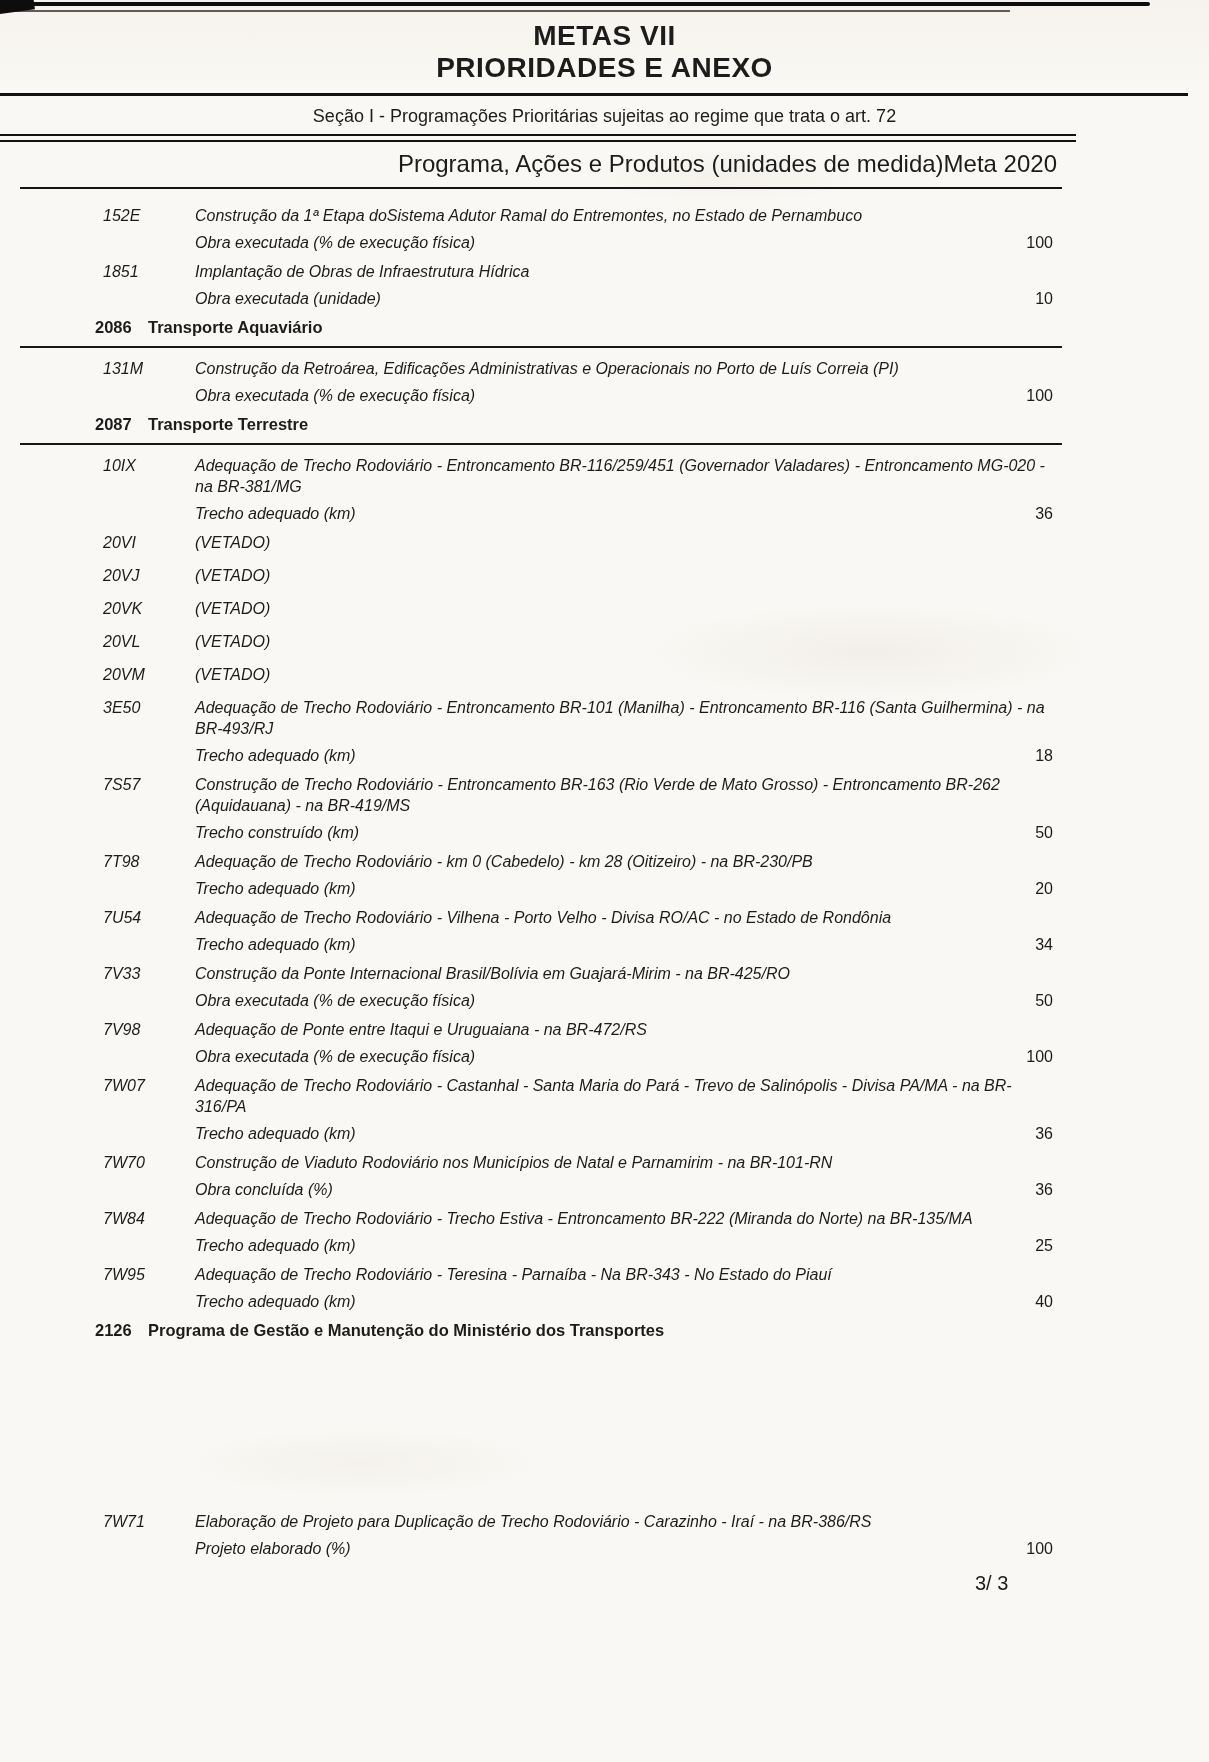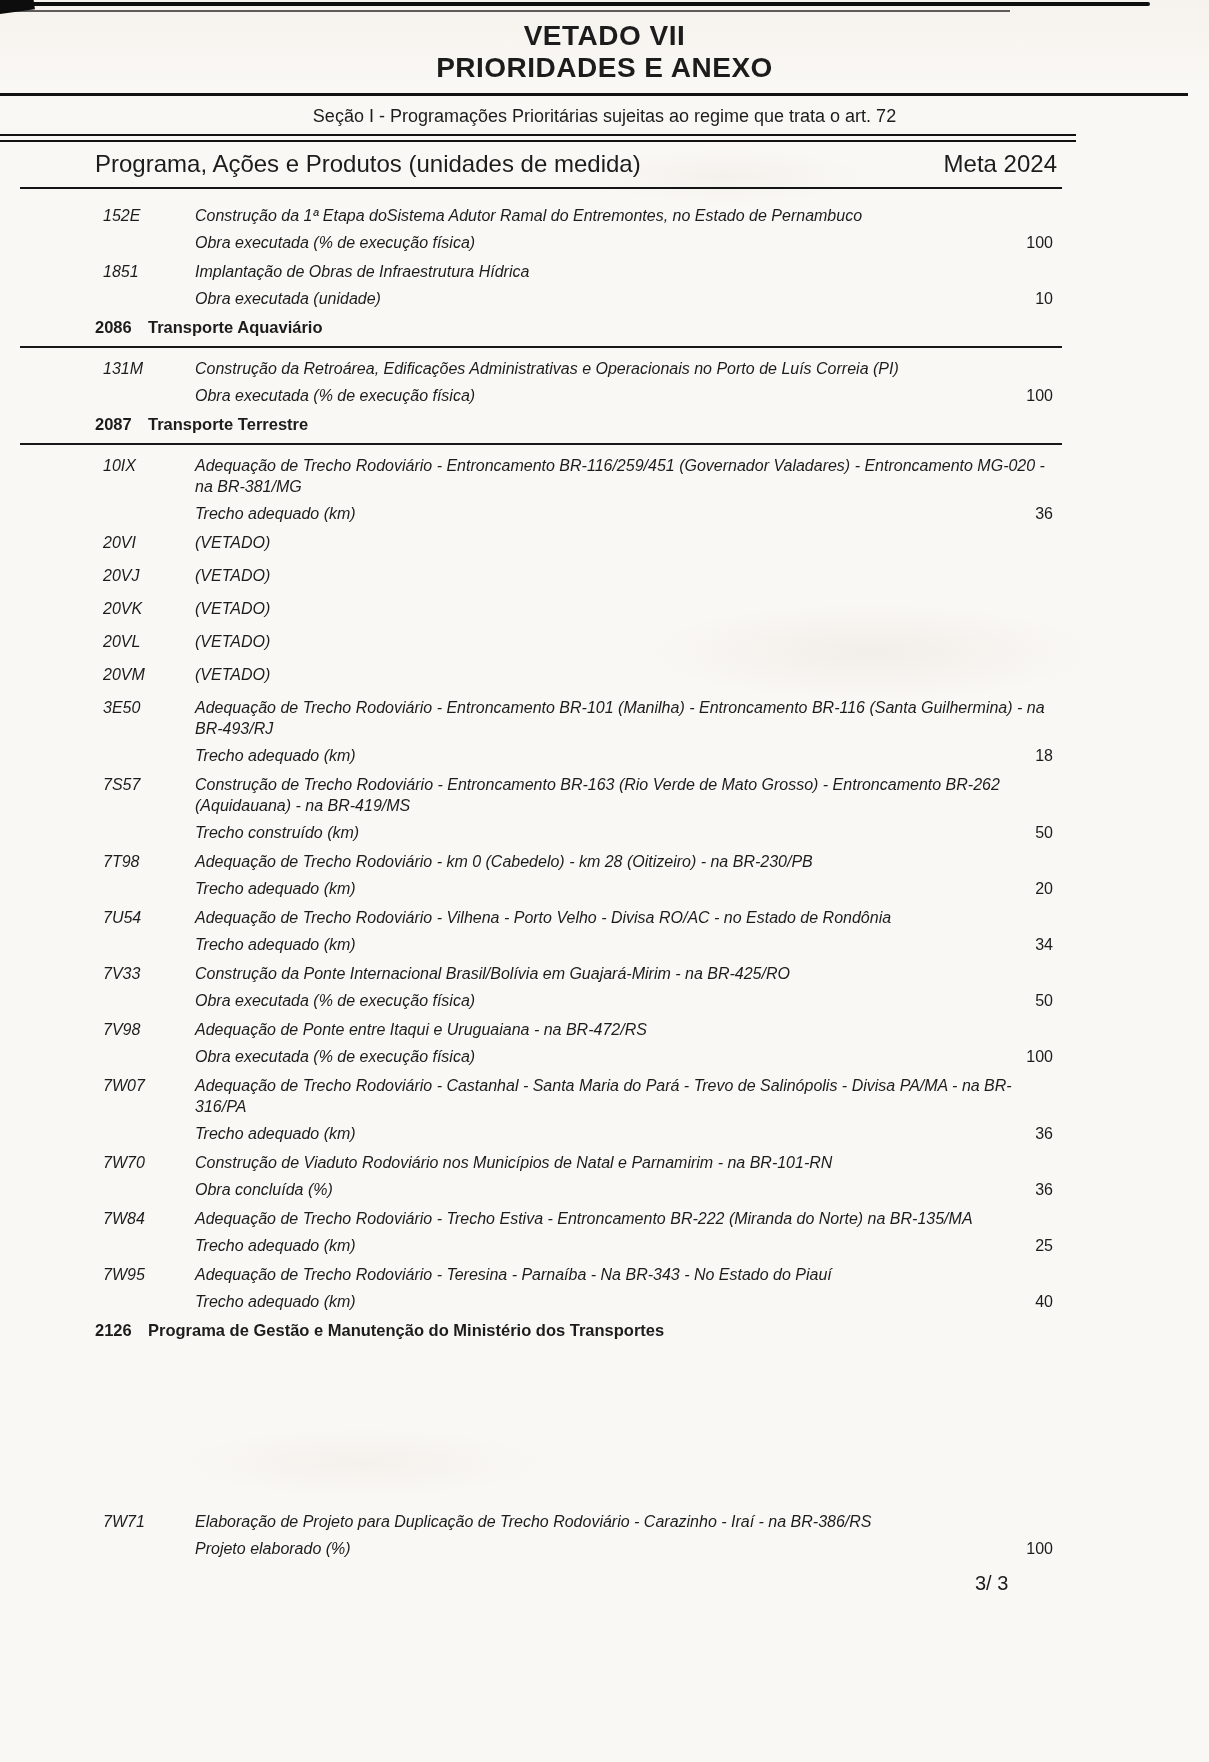--- a/index.html
+++ b/index.html
@@ -26,21 +26,21 @@
   .top-rule-b { position:absolute; top:10px; left:0; width:1010px; height:2px; background:#2a2a2a; opacity:.75; }
   .corner-mark { position:absolute; top:-4px; left:-6px; width:40px; height:16px; background:#0d0d0d; transform:rotate(-8deg); }
 
   .doc-header { position:relative; padding-top:20px; }
   .title-line { text-align:center; font-size:28px; line-height:32px; font-weight:bold; letter-spacing:.5px; }
   .rule-title { margin-top:9px; margin-left:0; width:1188px; height:3px; background:#121212; }
   .secao { text-align:center; font-size:18px; line-height:26px; margin-top:7px; }
   .double-rule { margin-top:5px; width:1076px; }
   .double-rule .bar { height:2px; background:#121212; }
   .double-rule .bar + .bar { margin-top:4px; }
-  .col-header { display:flex; justify-content:space-between; align-items:baseline;
+  .col-header { display:flex; justify-content:flex-end; align-items:baseline;
                 margin-top:8px; padding:0 152px 0 95px; font-size:24px; line-height:28px; }
   .rule-header { margin:9px 0 0 20px; width:1042px; height:2px; background:#151515; }
 
   .rows { margin-top:16px; font-size:16px; line-height:21px; }
   .item-row { margin-bottom:8px; padding-right:156px; }
   .item-row.veto { margin-bottom:12px; }
   .line { display:flex; align-items:flex-start; }
   .code { flex:0 0 92px; margin-left:103px; font-style:italic; }
   .desc { flex:1 1 auto; font-style:italic; }
   .prod { margin-top:6px; }
@@ -55,31 +55,31 @@
 </head>
 <body>
 
 <div class="page">
 
   <div class="top-rule-a"></div>
   <div class="top-rule-b"></div>
   <div class="corner-mark"></div>
 
   <header class="doc-header">
-    <div class="title-line">VETADO VII</div>
+    <div class="title-line">METAS VII</div>
     <div class="title-line">PRIORIDADES E ANEXO</div>
     <div class="rule-title"></div>
     <div class="secao">Seção I - Programações Prioritárias sujeitas ao regime que trata o art. 72</div>
     <div class="double-rule">
       <div class="bar"></div>
       <div class="bar"></div>
     </div>
     <div class="col-header">
       <span>Programa, Ações e Produtos (unidades de medida)</span>
-      <span>Meta 2024</span>
+      <span>Meta 2020</span>
     </div>
     <div class="rule-header"></div>
   </header>
 
   <main class="rows">
       <div class="item-row">
         <div class="line">
           <span class="code">152E</span>
           <span class="desc">Construção da 1ª Etapa doSistema Adutor Ramal do Entremontes, no Estado de Pernambuco</span>
         </div>

